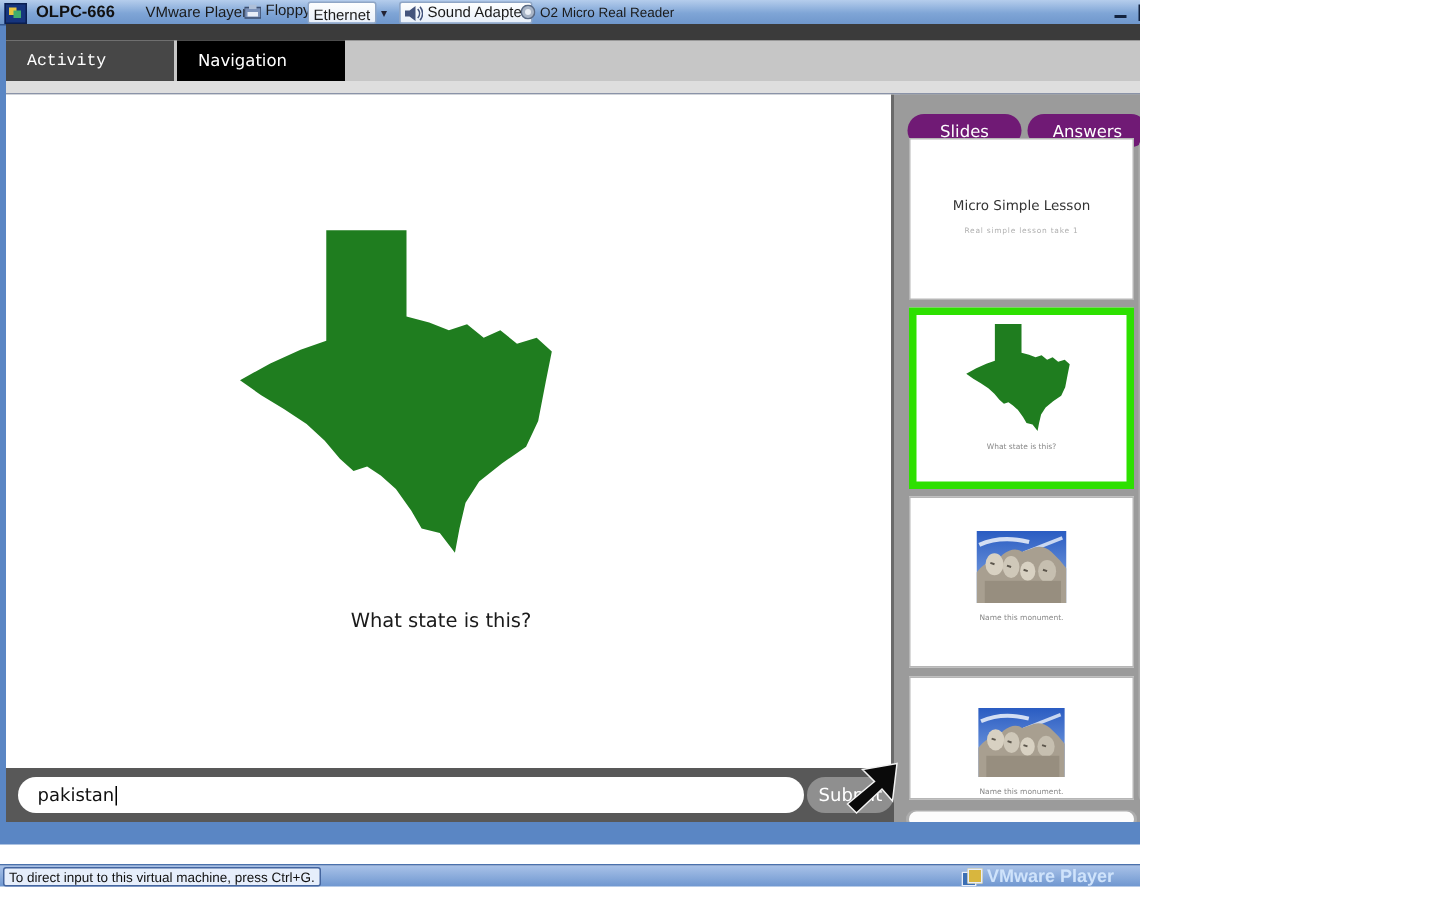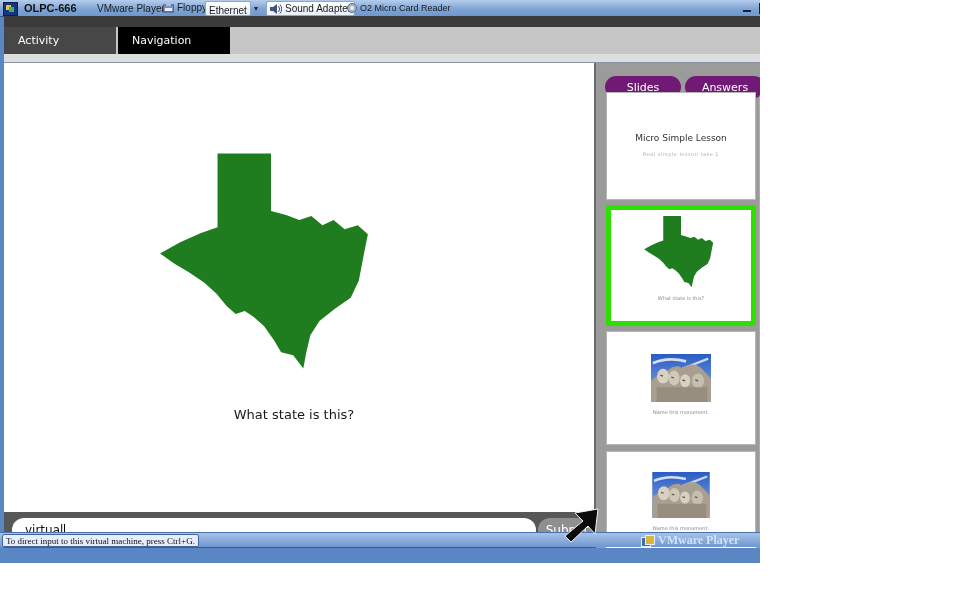--- a/index.html
+++ b/index.html
@@ -23,21 +23,21 @@
   .winbtn{top:2px;width:13px;height:12px;color:#13233f;font-size:12px;line-height:11px;text-align:center;font-weight:bold;}
   #minbtn:before{content:"";position:absolute;left:2px;bottom:2px;width:8px;height:2px;background:#13233f;}
   #maxbtn:before{content:"";position:absolute;left:1px;top:1px;width:9px;height:8px;border:1px solid #13233f;border-top-width:2px;}
 
   
   #guest{left:4px;top:16px;width:764px;height:532px;background:#9b9b9b;overflow:hidden;}
   #darkstrip{left:0;top:0;width:764px;height:11px;background:#3b3b3b;}
   #tabbar{left:0;top:11px;width:764px;height:27px;background:#c6c6c6;}
   .tab{top:0;height:27px;display:flex;align-items:center;padding-left:14px;
        font-family:"DejaVu Sans",sans-serif;font-size:11px;color:#fff;box-sizing:border-box;}
-  #tab-activity{left:0;width:112px;background:#474747;}
+  #tab-activity{left:0;width:112px;background:#474747;font-family:Liberation Mono, monospace;}
   #tab-navigation{left:114px;width:112px;background:#000000;}
   #understrip{left:0;top:38px;width:764px;height:8px;background:#dedede;border-bottom:1px solid #8a93a8;}
 
   
   #slidepanel{left:0;top:47px;width:592px;height:465px;background:#fff;border-right:2px solid #6a6a6a;box-sizing:border-box;}
   #texas-main{left:156px;top:90px;width:222px;height:218px;}
   #question{left:80px;top:344px;width:420px;text-align:center;
     font-family:"DejaVu Sans",sans-serif;font-size:13px;color:#1a1a1a;}
 
   
@@ -77,22 +77,22 @@
 
   
   #xpscroll{left:768px;top:16px;width:18px;height:532px;background:#cfddf3;}
   .xpbtn{left:1px;width:16px;height:15px;background:linear-gradient(#fdfefe,#c6d8f2);
     border:1px solid #8fa8cf;border-radius:2px;color:#3a5e9e;font-size:8px;
     display:flex;align-items:center;justify-content:center;box-sizing:border-box;}
   #xpthumb{left:1px;top:17px;width:16px;height:498px;background:linear-gradient(90deg,#f6f9fd,#dfeafa);
     border:1px solid #a8bddd;border-radius:2px;box-sizing:border-box;}
 
   
-  #statusbar{left:0;top:532px;width:790px;height:15px;
-    background:linear-gradient(#a9c2e8,#6f97d0);border-top:1px solid #4a71ac;box-sizing:border-box;font-family:Liberation Serif, serif;}
+  #statusbar{left:0;top:576px;width:790px;height:15px;
+    background:linear-gradient(#a9c2e8,#6f97d0);border-top:1px solid #4a71ac;box-sizing:border-box;}
   #statushint{left:2px;top:1px;height:11px;background:#e6eefb;border:1px solid #44659f;border-radius:2px;
     font-size:9px;color:#111;display:flex;align-items:center;padding:0 3px;}
   #brand{left:658px;top:0px;font-size:12px;font-weight:bold;color:#cfe3fb;}
   #vmlogo{left:641px;top:2px;width:13px;height:11px;}
   #vmlogo .sq1{position:absolute;left:0;top:2px;width:8px;height:8px;background:#3b6fb5;border:1px solid #e8eefa;}
   #vmlogo .sq2{position:absolute;left:4px;top:0;width:8px;height:8px;background:#d8b63e;border:1px solid #e8eefa;}
   #grip{left:770px;top:1px;width:18px;height:13px;
     background:repeating-linear-gradient(135deg,transparent 0 3px,#e9f1fb 3px 5px,#7a9cd0 5px 6px);}
 
   
@@ -143,21 +143,21 @@
             <path d="M8.5,2 Q11,5 8.5,8" stroke="#44547c" fill="none"></path>
             <path d="M10,0.5 Q13.5,5 10,9.5" stroke="#44547c" fill="none"></path>
           </svg>
         <span>Sound Adapter</span>
       </div>
       <div class="abs tbtn" style="left:344px;font-size:9px;">
         <svg width="10" height="10">
             <circle cx="5" cy="5" r="4.5" fill="#a8b4c6" stroke="#5a6a84"></circle>
             <circle cx="5" cy="5" r="2" fill="#e8edf4"></circle>
           </svg>
-        <span>O2 Micro Card Reader</span>
+        <span>O2 Micro Real Reader</span>
       </div>
       <div id="minbtn" class="abs winbtn" style="left:741px;"></div>
       <div id="maxbtn" class="abs winbtn" style="left:758px;"></div>
       <div class="abs winbtn" style="left:774px;">×</div>
     </div>
 
     <div id="guest" class="abs">
       <div id="darkstrip" class="abs"></div>
       <div id="tabbar" class="abs">
         <div id="tab-activity" class="abs tab">Activity</div>
@@ -167,21 +167,21 @@
 
       <div id="slidepanel" class="abs">
         <svg id="texas-main" class="abs" viewBox="0 0 220 215">
           <use href="#texas-shape" fill="#1f7d1f"></use>
         </svg>
         <div id="question" class="abs">What state is this?</div>
       </div>
 
       <div id="answerbar" class="abs">
         <div id="answerinput" class="abs">
-          <span>virtual</span>
+          <span>pakistan</span>
             <span id="caret-line"></span>
         </div>
         <div id="submitbtn" class="abs">Submit</div>
       </div>
 
       <div id="sidebar" class="abs">
         <div id="pill-slides" class="abs pill">Slides</div>
         <div id="pill-answers" class="abs pill">Answers</div>
 
         <div id="thumb1" class="abs thumb">

